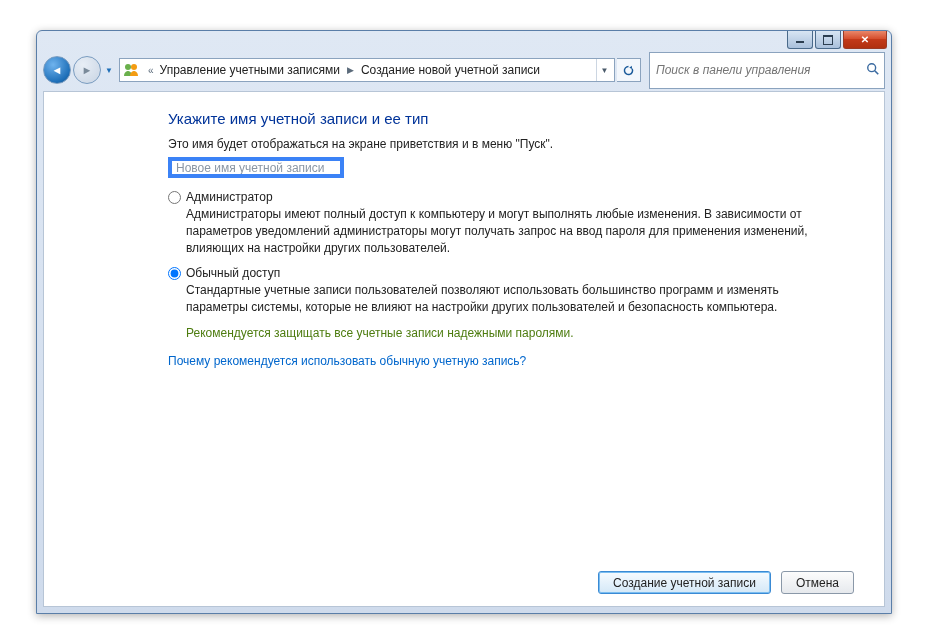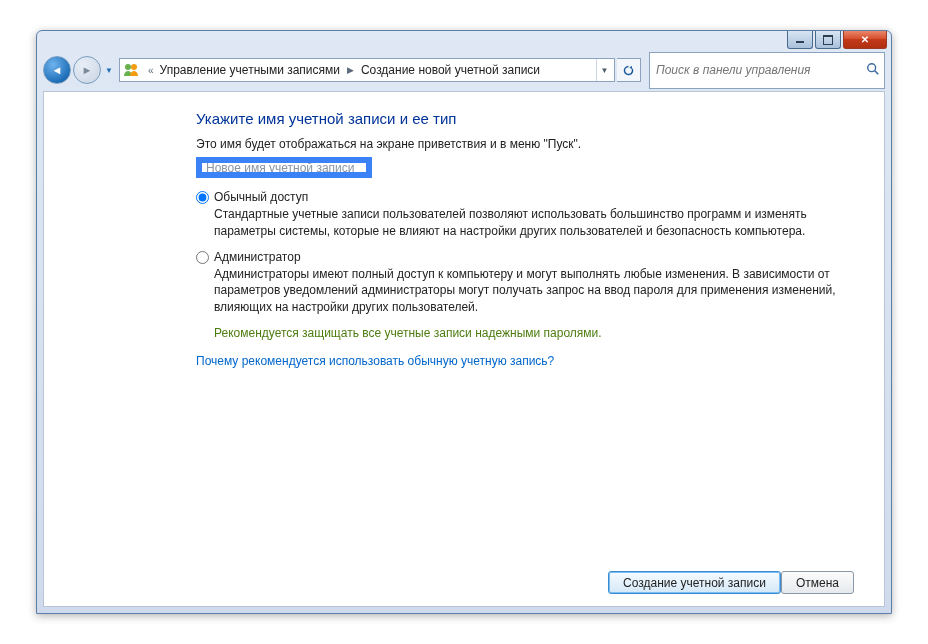--- a/index.html
+++ b/index.html
@@ -144,41 +144,40 @@
   }
 
   .content-area {
     flex:1;
     margin: 4px 6px 6px 6px;
     background:#fff;
     border:1px solid #b7c5d6;
     overflow:hidden;
     display:flex;
     flex-direction:column;
-    padding-left:28px;
   }
   .content-scroll {
     flex:1;
     overflow:auto;
     padding: 18px 30px 10px 124px;
   }
   .page-title {
     color:#003399;
     font-size:15px;
     margin: 0 0 10px 0;
     font-weight: normal;
   }
   .subtitle {
     color:#222;
     margin-bottom:6px;
   }
   .name-input {
     width: 176px;
     height: 21px;
-    border:6px solid #3b82f6;
+    border:4px solid #3b82f6;
     padding: 1px 4px;
     font-family:inherit;
     font-size:12px;
     color:#222;
     margin-bottom:12px;
   }
   .name-input::placeholder { color:#8a96a4; font-style:normal;}
   .radio-block { display:flex; margin-bottom:10px; }
   .radio-col { width:18px; padding-top:1px;}
   .radio-col input { margin:0; }
@@ -189,20 +188,21 @@
   .help-link {
     color:#0066cc;
     cursor:pointer;
     margin-left:0;
   }
 
   .button-row {
     padding: 10px 30px 12px 0;
     display:flex;
     justify-content:flex-end;
+    gap:10px;
     border-top: 0px solid transparent;
   }
   .btn {
     height:23px;
     padding: 0 14px;
     font-family:inherit;
     font-size:12px;
     border:1px solid #8a98a8;
     border-radius:3px;
     background: linear-gradient(to bottom, #fcfcfc, #e6e9ed);
@@ -266,35 +266,35 @@
 
   <div class="content-area">
     <div class="content-scroll">
 
       <h1 class="page-title">Укажите имя учетной записи и ее тип</h1>
       <div class="subtitle">Это имя будет отображаться на экране приветствия и в меню "Пуск".</div>
 
       <input class="name-input" type="text" placeholder="Новое имя учетной записи" style="">
 
       <div class="radio-block">
+        <div class="radio-col"><input type="radio" name="acct" style=""></div>
+        <div class="radio-body">
+          <div class="radio-label">Администратор</div>
+          <div class="radio-desc">Администраторы имеют полный доступ к компьютеру и могут выполнять любые изменения. В зависимости от параметров уведомлений администраторы могут получать запрос на ввод пароля для применения изменений, влияющих на настройки других пользователей.</div>
+        </div>
+      </div>
+
+      <div class="radio-block">
         <div class="radio-col"><input type="radio" name="acct" checked="" style=""></div>
         <div class="radio-body">
           <div class="radio-label">Обычный доступ</div>
           <div class="radio-desc">Стандартные учетные записи пользователей позволяют использовать большинство программ и изменять параметры системы, которые не влияют на настройки других пользователей и безопасность компьютера.</div>
         </div>
       </div>
 
-      <div class="radio-block">
-        <div class="radio-col"><input type="radio" name="acct" style=""></div>
-        <div class="radio-body">
-          <div class="radio-label">Администратор</div>
-          <div class="radio-desc">Администраторы имеют полный доступ к компьютеру и могут выполнять любые изменения. В зависимости от параметров уведомлений администраторы могут получать запрос на ввод пароля для применения изменений, влияющих на настройки других пользователей.</div>
-        </div>
-      </div>
-
       <div class="recommend">Рекомендуется защищать все учетные записи надежными паролями.</div>
 
       <span class="help-link">Почему рекомендуется использовать обычную учетную запись?</span>
 
     </div>
 
     <div class="button-row">
       <button class="btn btn-default">Создание учетной записи</button>
       <button class="btn">Отмена</button>
     </div>

